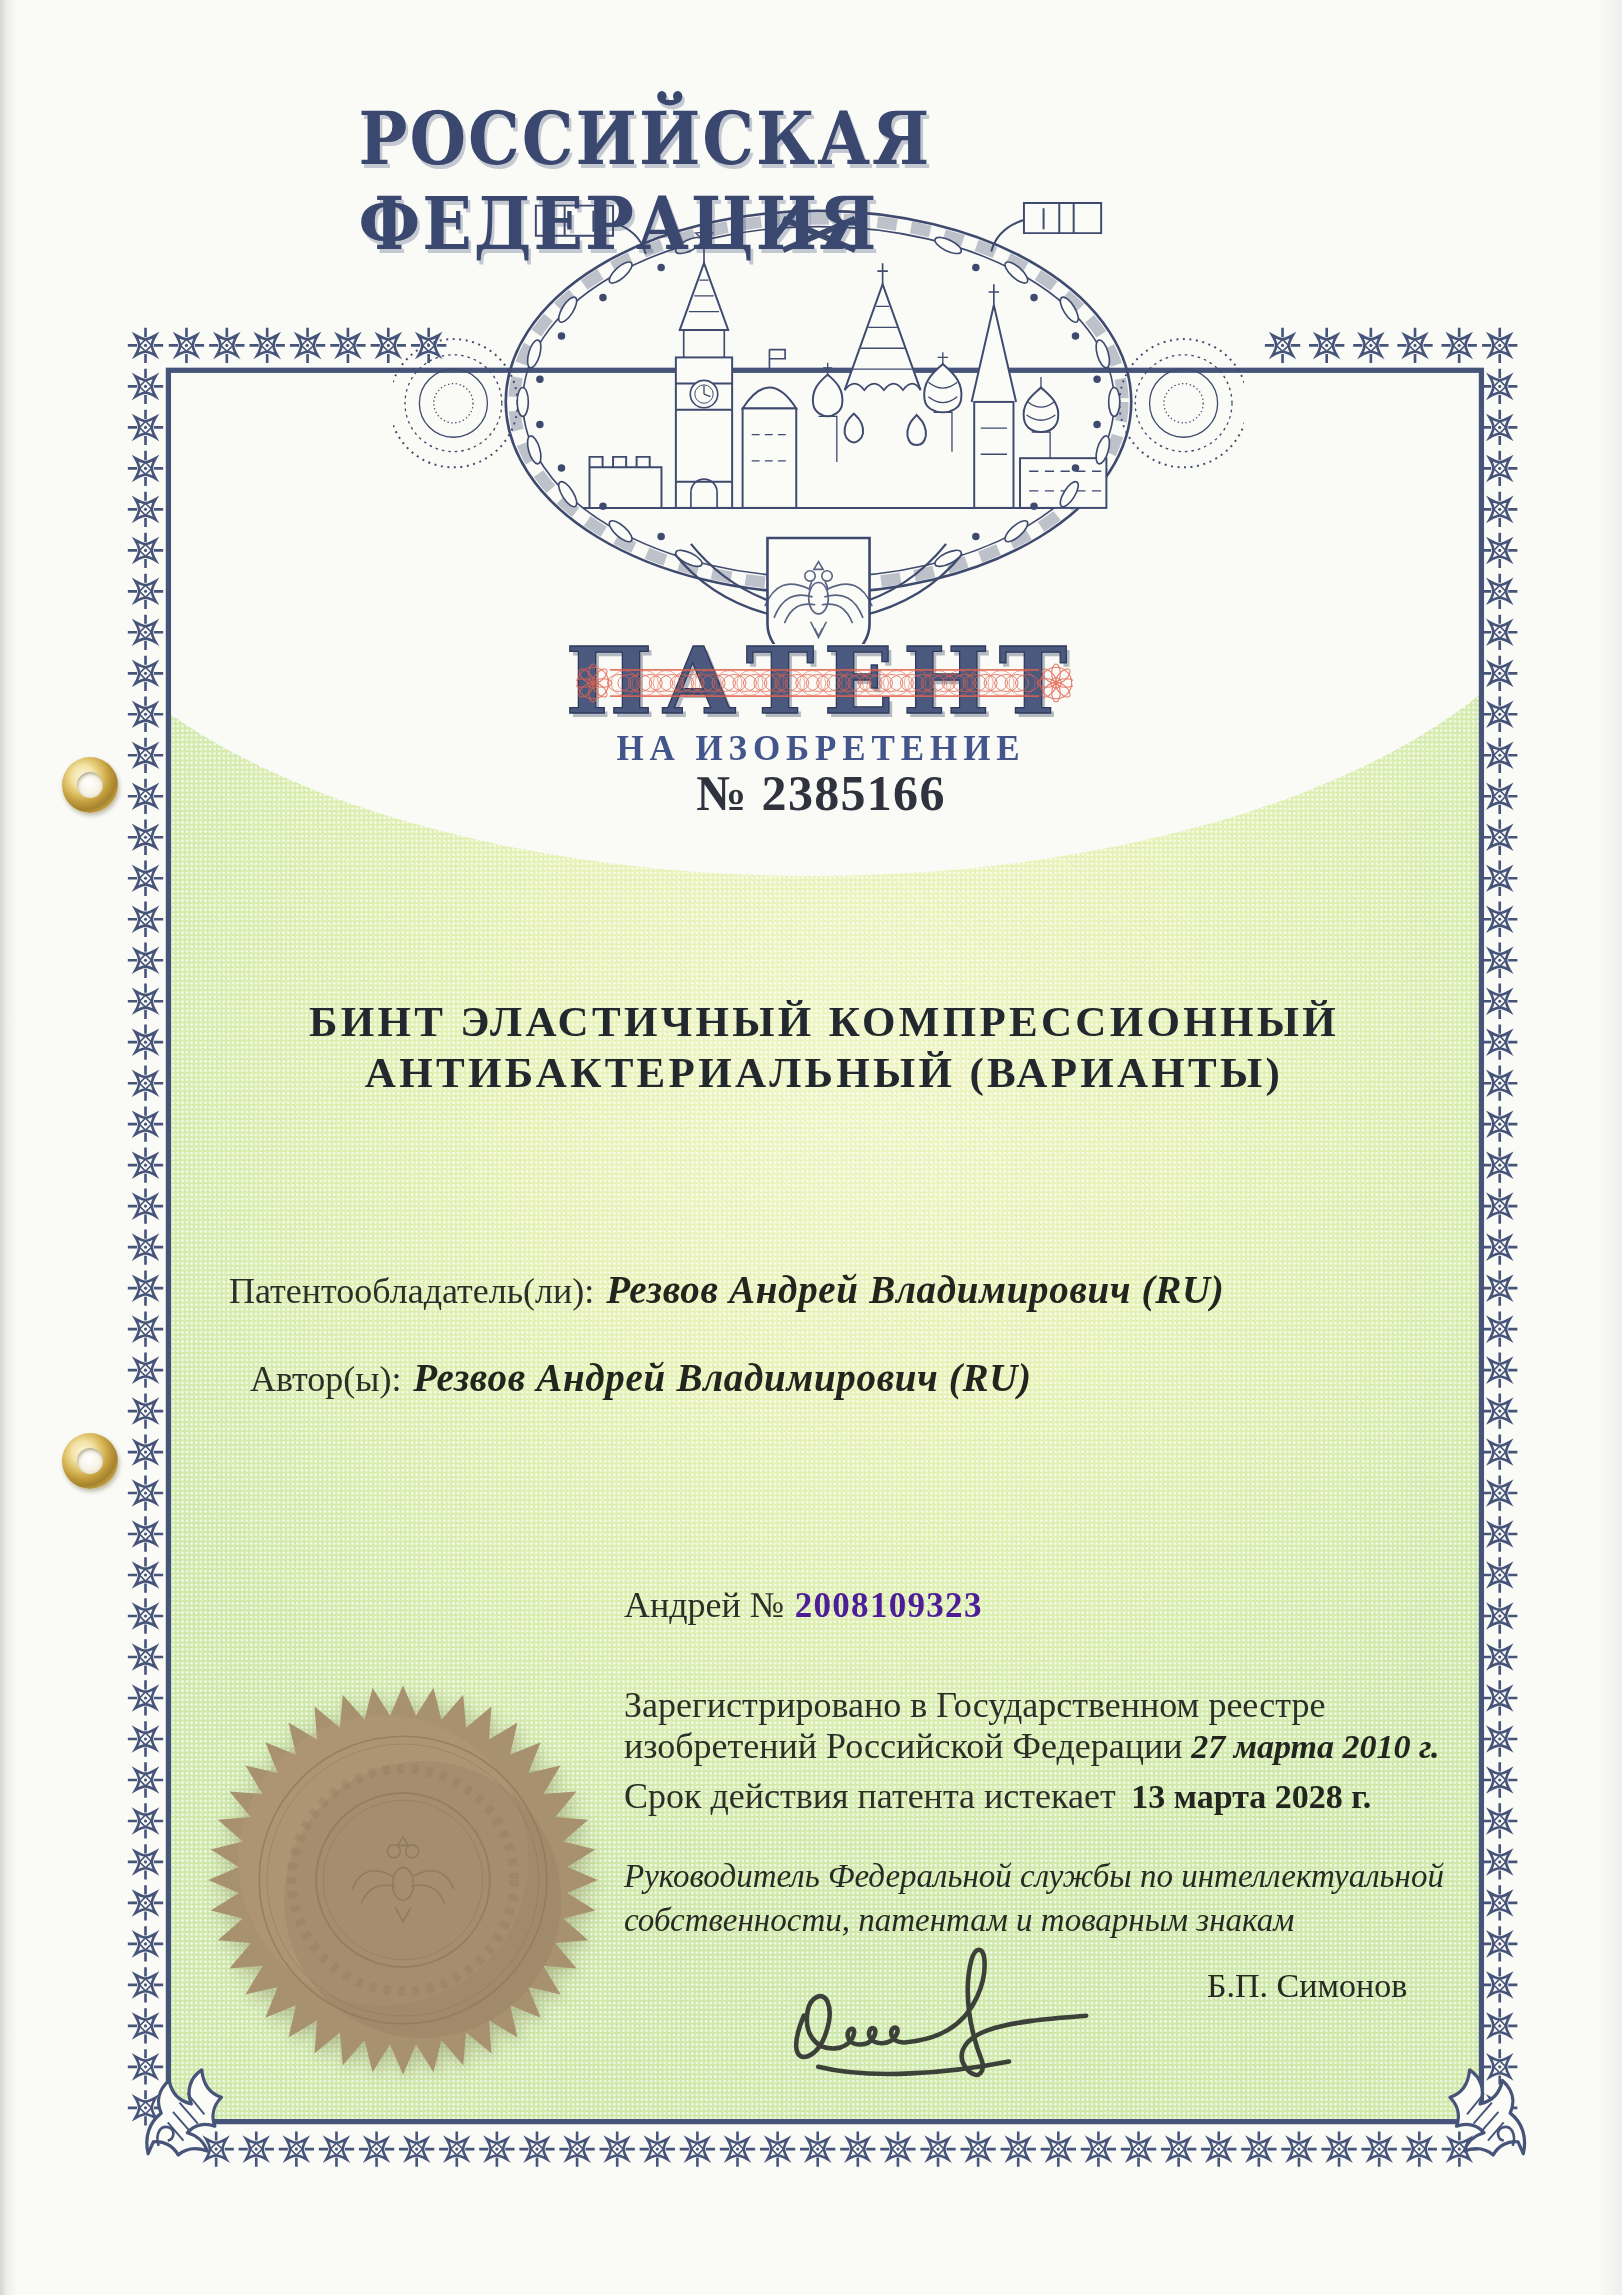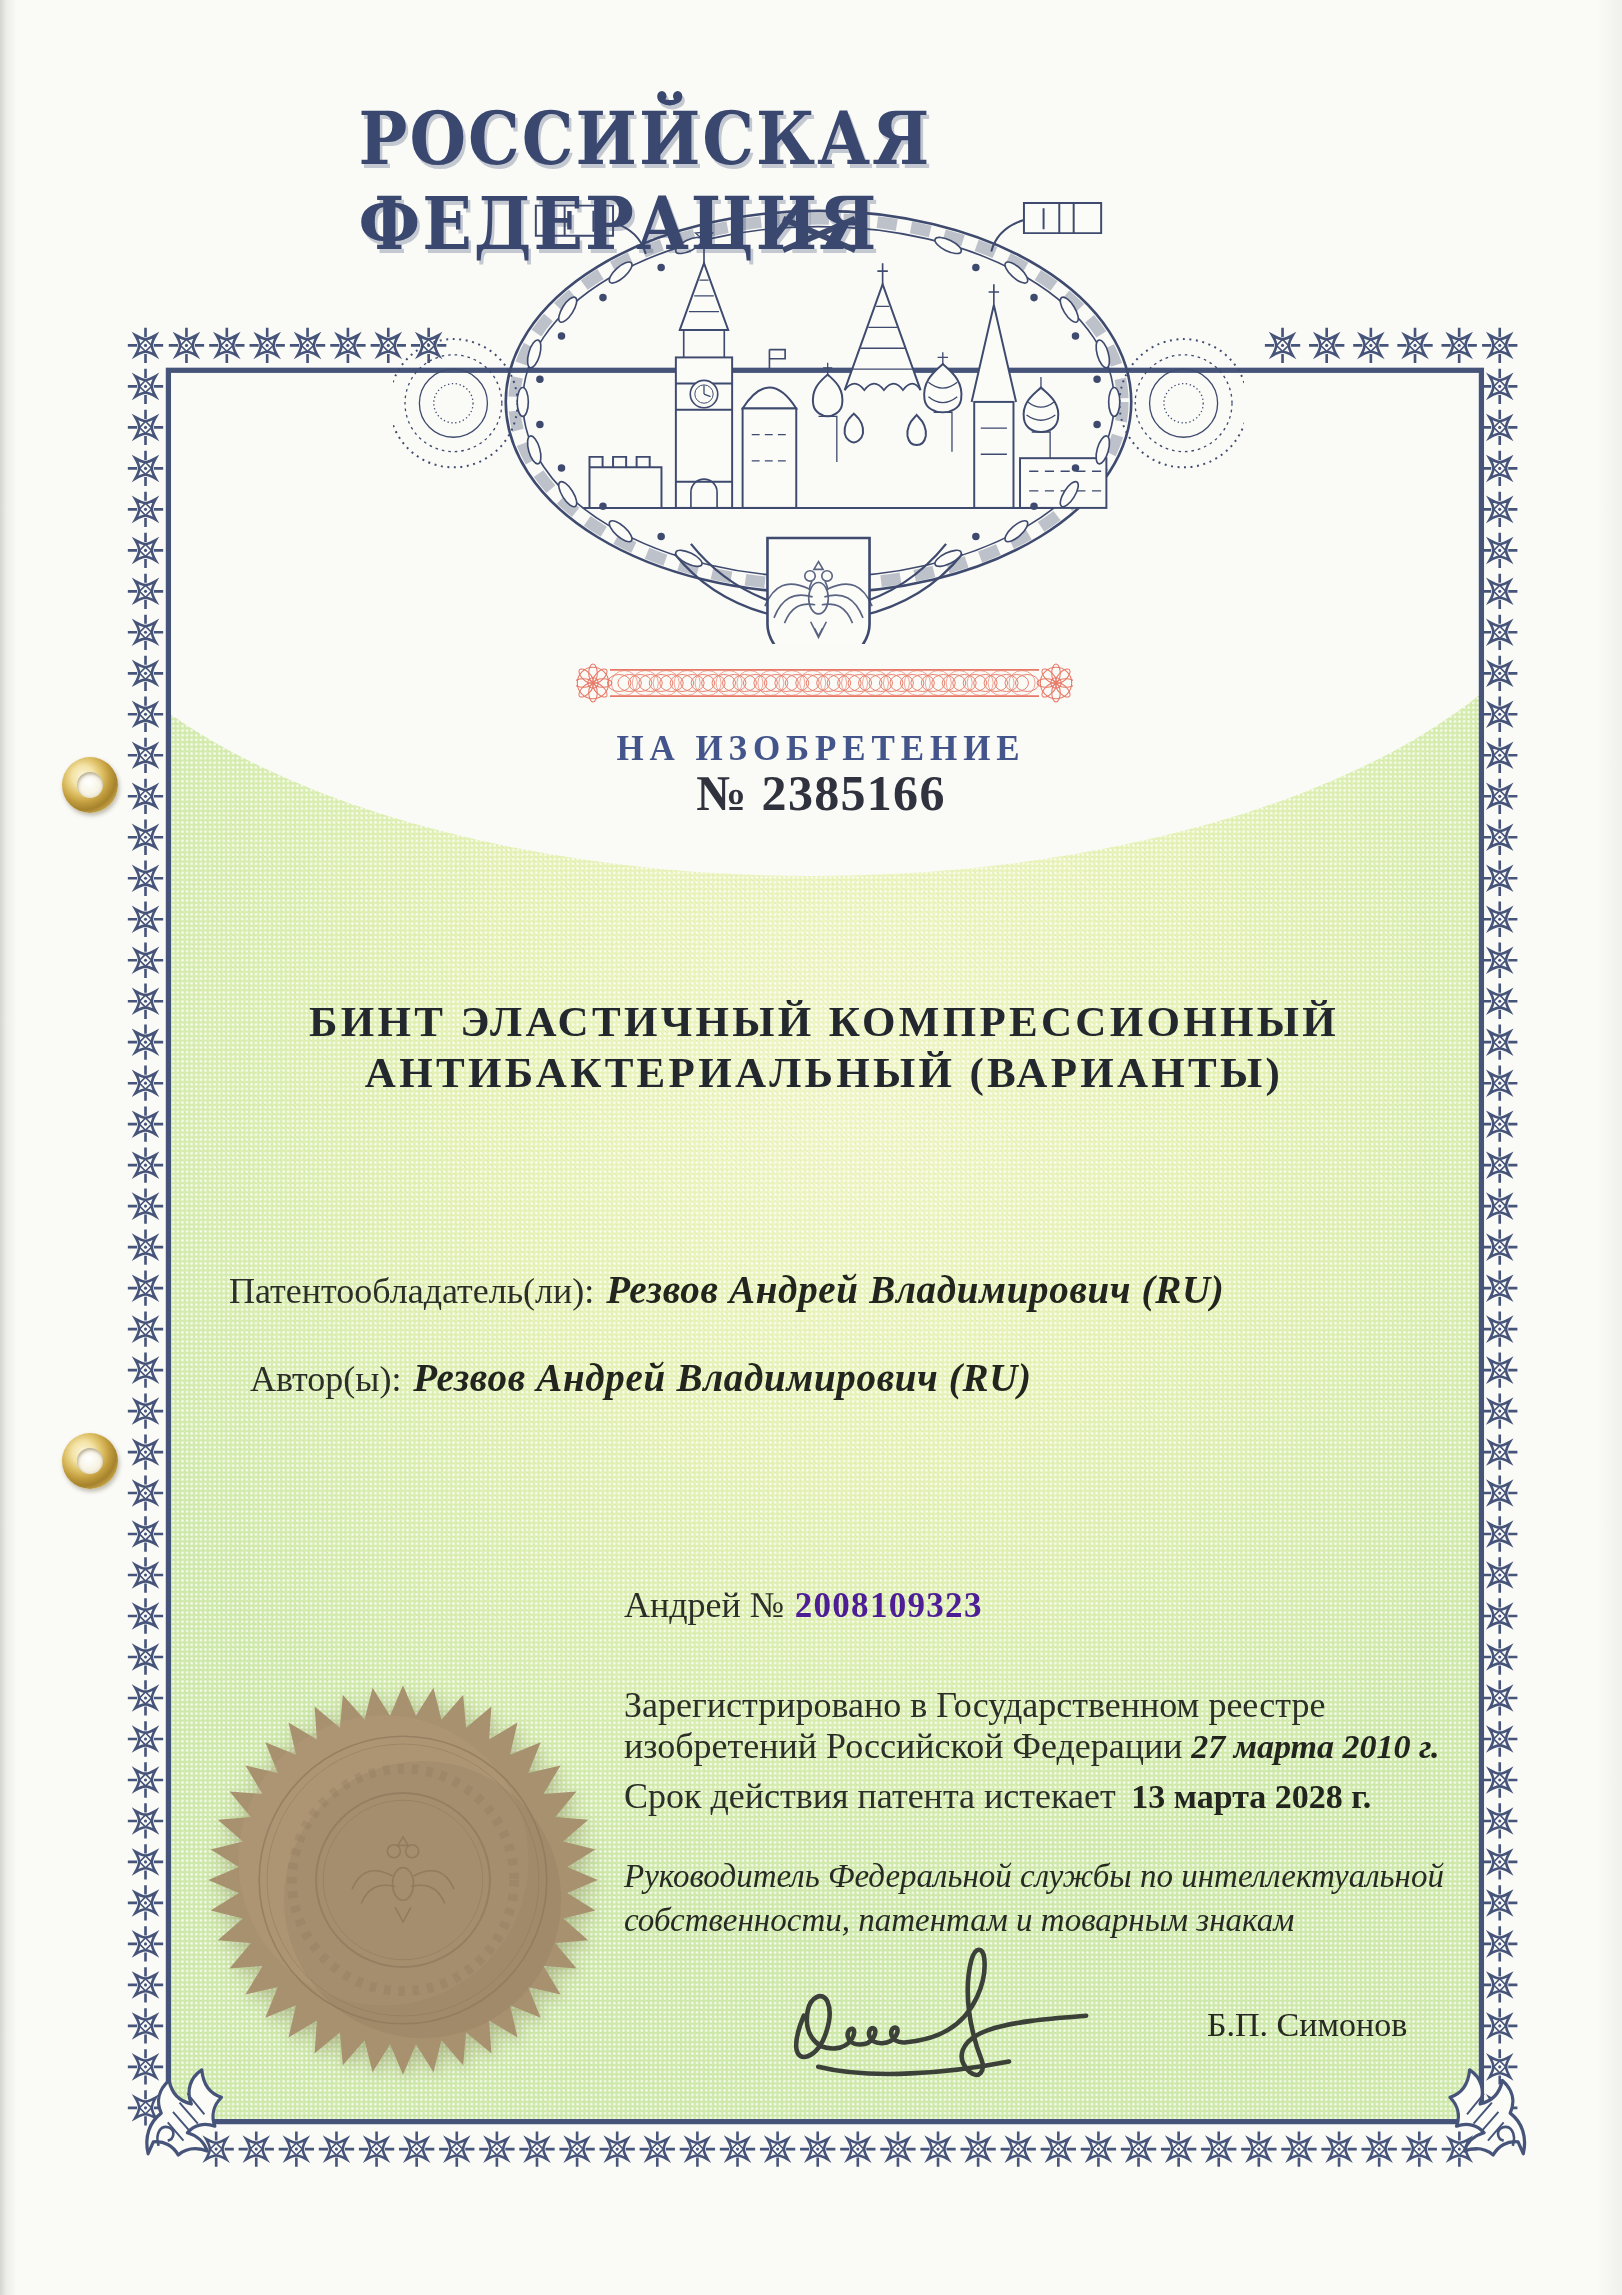--- a/index.html
+++ b/index.html
@@ -38,21 +38,21 @@
   .holder-line{left:229px;top:1267px;z-index:10;}
   .author-line{left:229px;top:1355px;z-index:10;margin-left:21px;}
   .lbl{font-size:36px;color:#2c2f27;font-family:Liberation Serif, serif;}
   .val{font-weight:700;font-style:italic;font-size:39px;color:#22251d;letter-spacing:0.7px;margin-left:9.2px;}
 
   .d-line{z-index:10;left:624px;white-space:nowrap;}
   .app-num{font-weight:700;font-size:35px;letter-spacing:1.3px;color:#4c1d95;margin-left:7.9px;}
   .date-b{font-weight:700;font-size:34px;color:#22251d;margin-left:13px;}
   .date-bi{font-weight:700;font-style:italic;font-size:34px;color:#22251d;margin-left:6px;}
   .official{font-style:italic;font-size:33px;color:#272a22;}
-  .signer{left:1207px;top:1967px;z-index:10;font-size:34px;color:#272a22;margin-top:39px;}
+  .signer{left:1207px;top:1967px;z-index:10;font-size:34px;color:#272a22;}
 
   .border-svg{left:0;top:0;z-index:5;}
   .vignette{left:393px;top:186px;z-index:6;}
   .band{left:576px;top:662px;z-index:11;opacity:0.85;}
   .seal-svg{left:203px;top:1680px;z-index:8;filter:drop-shadow(3.9px 5.9px 7.9px rgba(100,88,55,0.35));}
   .sig-svg{left:779px;top:1932px;z-index:12;}
 
   .eyelet{position:absolute;width:56px;height:56px;border-radius:50%;z-index:30;
      background:radial-gradient(circle at 38% 35%, #fdf7dd 0%, #f3e3a6 22%, #ddbf64 38%, #c29d3e 52%, #a5822c 66%, #caa94e 78%, #e7d188 88%, #b99a3e 100%);
      box-shadow:1.3px 2.6px 4.6px rgba(120,110,80,0.45);}
@@ -352,20 +352,21 @@
           <path d="M636,616 C602,600 582,610 568,642 M641,628 C612,620 594,630 582,660 M645,640 C622,636 608,644 598,668"></path>
           <path d="M664,616 C698,600 718,610 732,642 M659,628 C688,620 706,630 718,660 M655,640 C678,636 692,644 702,668"></path>
           <path d="M638,666 L650,690 L662,666 M644,676 L650,688 L656,676"></path>
         </g>
       </g>
     </g>
   </svg>
 
   <div class="abs country">РОССИЙСКАЯ ФЕДЕРАЦИЯ</div>
 
+  <div class="abs center patent-word">ПАТЕНТ</div>
   <svg class="abs band" width="497" height="42" viewBox="0 0 760 64">
     <g stroke="#e4624d" fill="none">
       <path d="M52,12 H708 M52,52 H708" stroke-width="2.5"></path>
       <g id="band-mesh" stroke-width="1.4">
           <ellipse cx="66" cy="32" rx="18" ry="13"></ellipse>
           <ellipse cx="82" cy="32" rx="18" ry="13"></ellipse>
           <ellipse cx="98" cy="32" rx="18" ry="13"></ellipse>
           <ellipse cx="114" cy="32" rx="18" ry="13"></ellipse>
           <ellipse cx="130" cy="32" rx="18" ry="13"></ellipse>
           <ellipse cx="146" cy="32" rx="18" ry="13"></ellipse>

